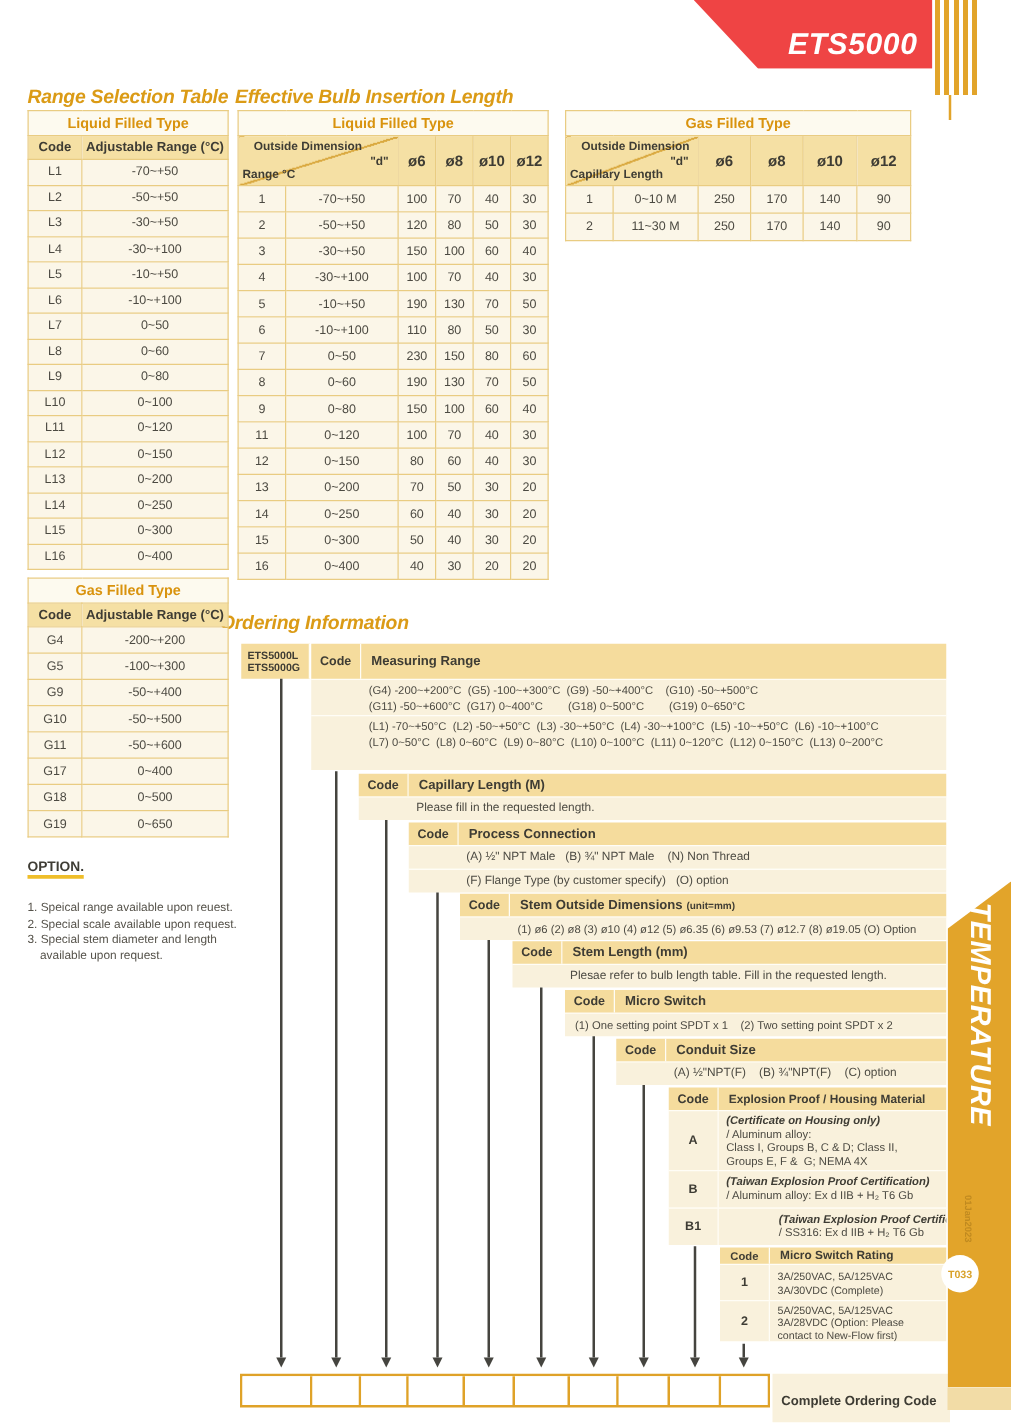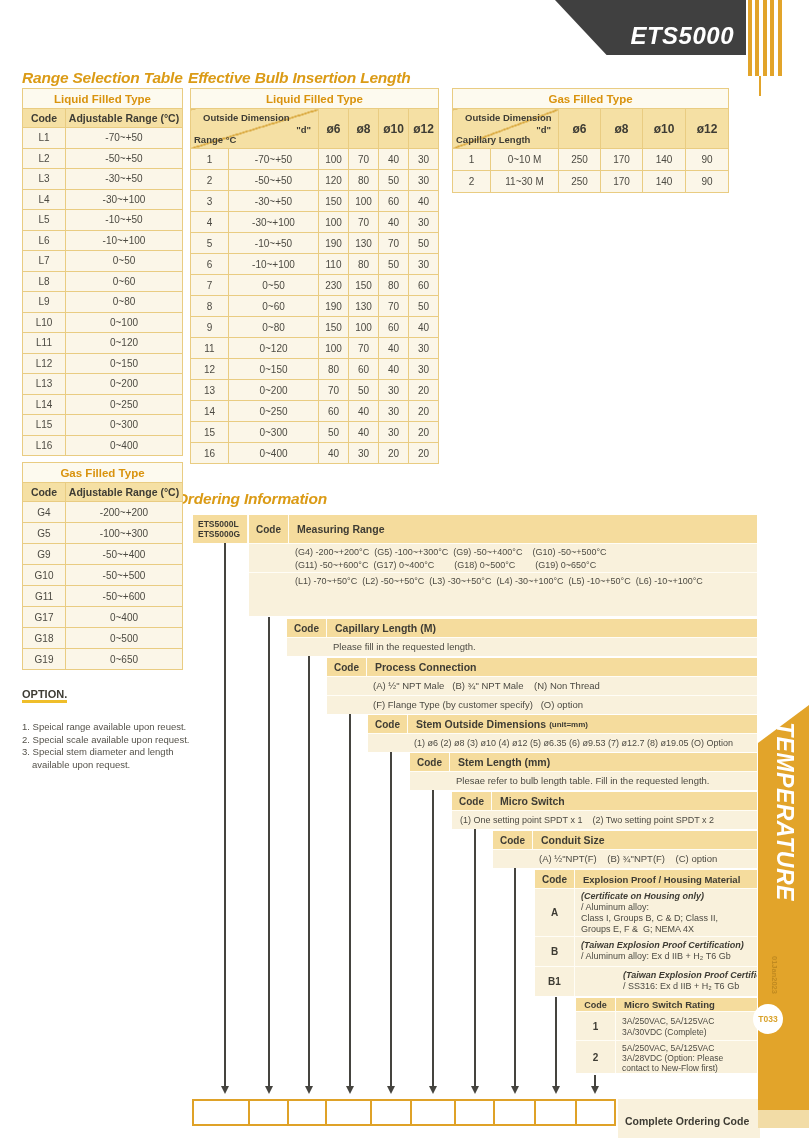--- a/index.html
+++ b/index.html
@@ -1,21 +1,21 @@
 <!DOCTYPE html>
 <html><head>
 <meta charset="utf-8">
 <style>
   * { box-sizing: border-box; margin: 0; padding: 0; }
   body { background: #fff; font-family: "Liberation Sans", sans-serif; }
   .page { position: relative; width: 809px; height: 1138px; background: #fff; overflow: hidden; }
 
   
   .brand-banner { position: absolute; left: 555px; top: 0; width: 191px; height: 55px;
-    background: #404040; clip-path: polygon(0 0, 100% 0, 100% 100%, 27% 100%); }
+    background: #ef4444; clip-path: polygon(0 0, 100% 0, 100% 100%, 27% 100%); }
   .brand-text { position: absolute; right: 12px; top: 22px; color: #fff; font-size: 24px;
     font-weight: bold; font-style: italic; letter-spacing: 0.5px; }
   .banner-stripes { position: absolute; left: 748px; top: 0; width: 37px; height: 76px;
     background: repeating-linear-gradient(to right, #E2A42A 0 4px, #ffffff 4px 7.5px); }
   .banner-rule { position: absolute; left: 759px; top: 76px; width: 1.5px; height: 20px; background: #E2A42A; }
 
   
   .sec-title { position: absolute; color: #DB9B16; font-size: 15.5px; font-weight: bold;
     font-style: italic; letter-spacing: -0.2px; white-space: nowrap; }
 
@@ -503,20 +503,21 @@
     <div class="ohead" style="height:28px;">
       <div class="ocode">Code</div>
       <div class="otitle">Measuring Range</div>
     </div>
     <div class="obox multi" style="height:29px;">
       <div class="oline sm">(G4) -200~+200°C  (G5) -100~+300°C  (G9) -50~+400°C    (G10) -50~+500°C</div>
       <div class="oline sm">(G11) -50~+600°C  (G17) 0~400°C        (G18) 0~500°C        (G19) 0~650°C</div>
     </div>
     <div class="obox multi" style="height:44px;">
       <div class="oline sm">(L1) -70~+50°C  (L2) -50~+50°C  (L3) -30~+50°C  (L4) -30~+100°C  (L5) -10~+50°C  (L6) -10~+100°C</div>
+      <div class="oline sm">(L7) 0~50°C  (L8) 0~60°C  (L9) 0~80°C  (L10) 0~100°C  (L11) 0~120°C  (L12) 0~150°C  (L13) 0~200°C</div>
     </div>
   </div>
 
   <div class="olevel" style="left:287px;top:619px;width:470px;">
     <div class="ohead">
       <div class="ocode">Code</div>
       <div class="otitle">Capillary Length (M)</div>
     </div>
     <div class="obox" style="height:19px;">
         <div class="oline">Please fill in the requested length.</div>

